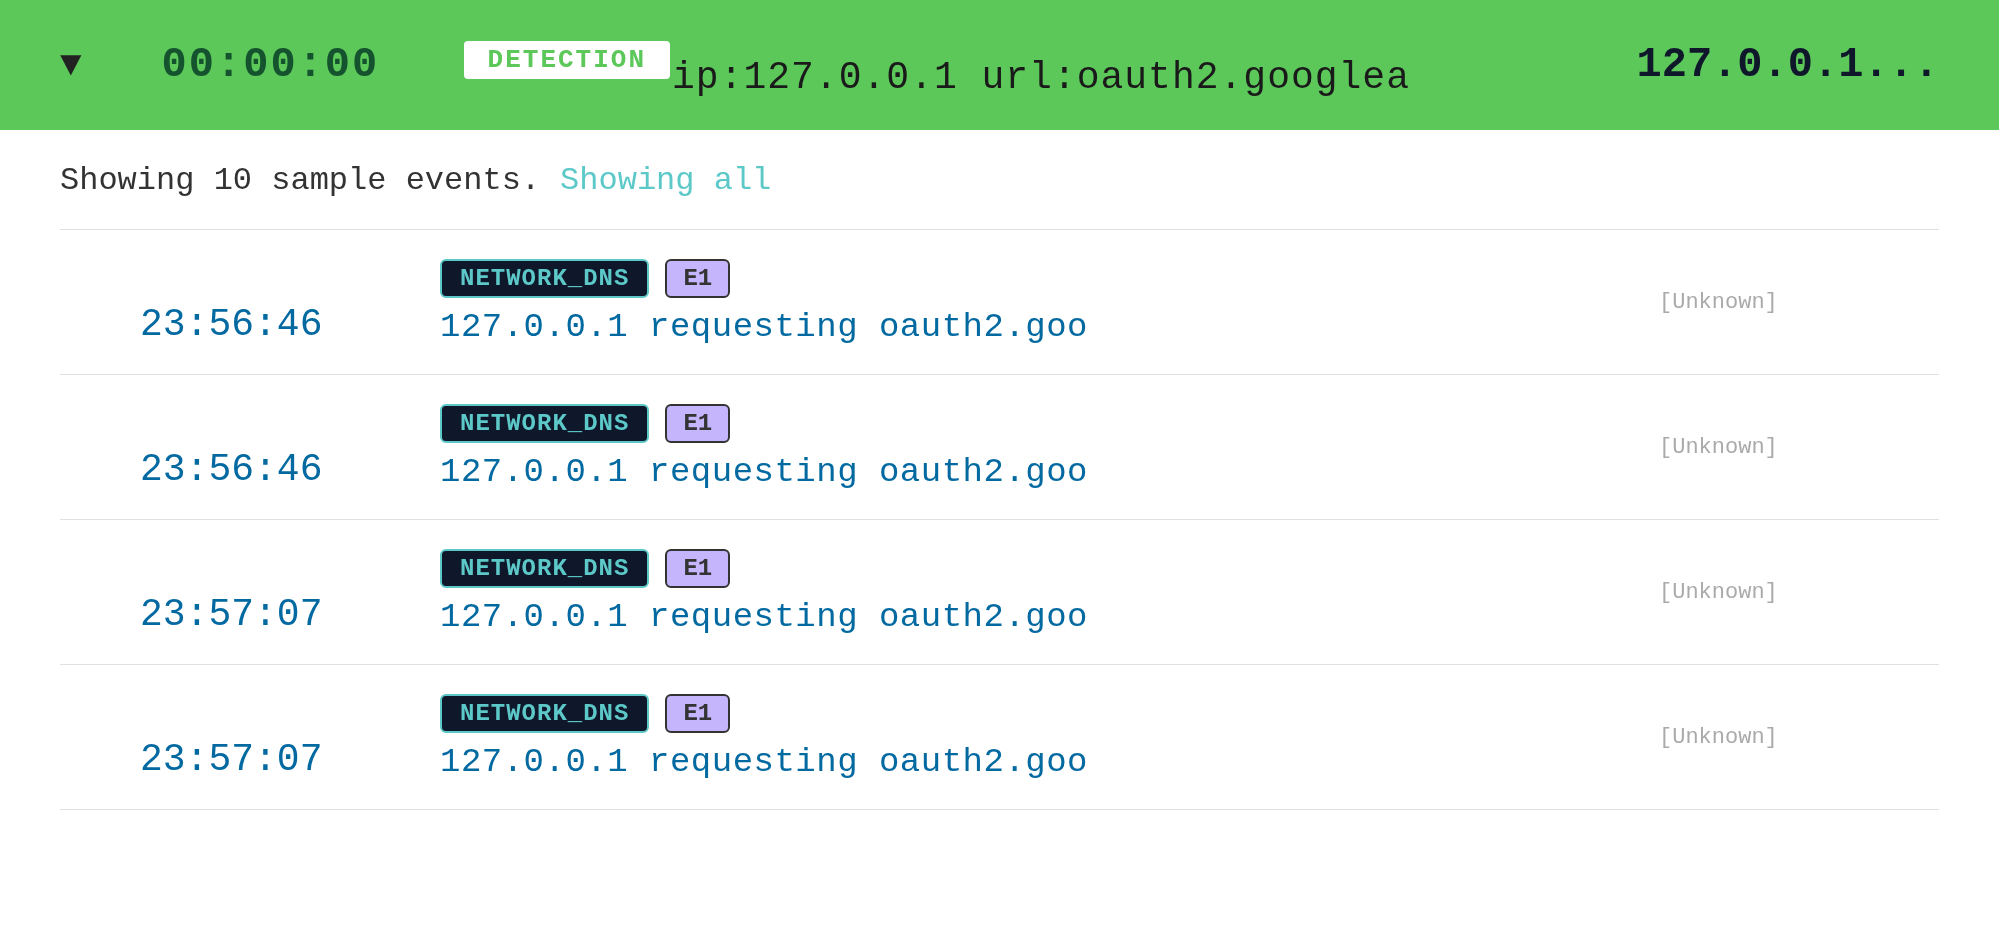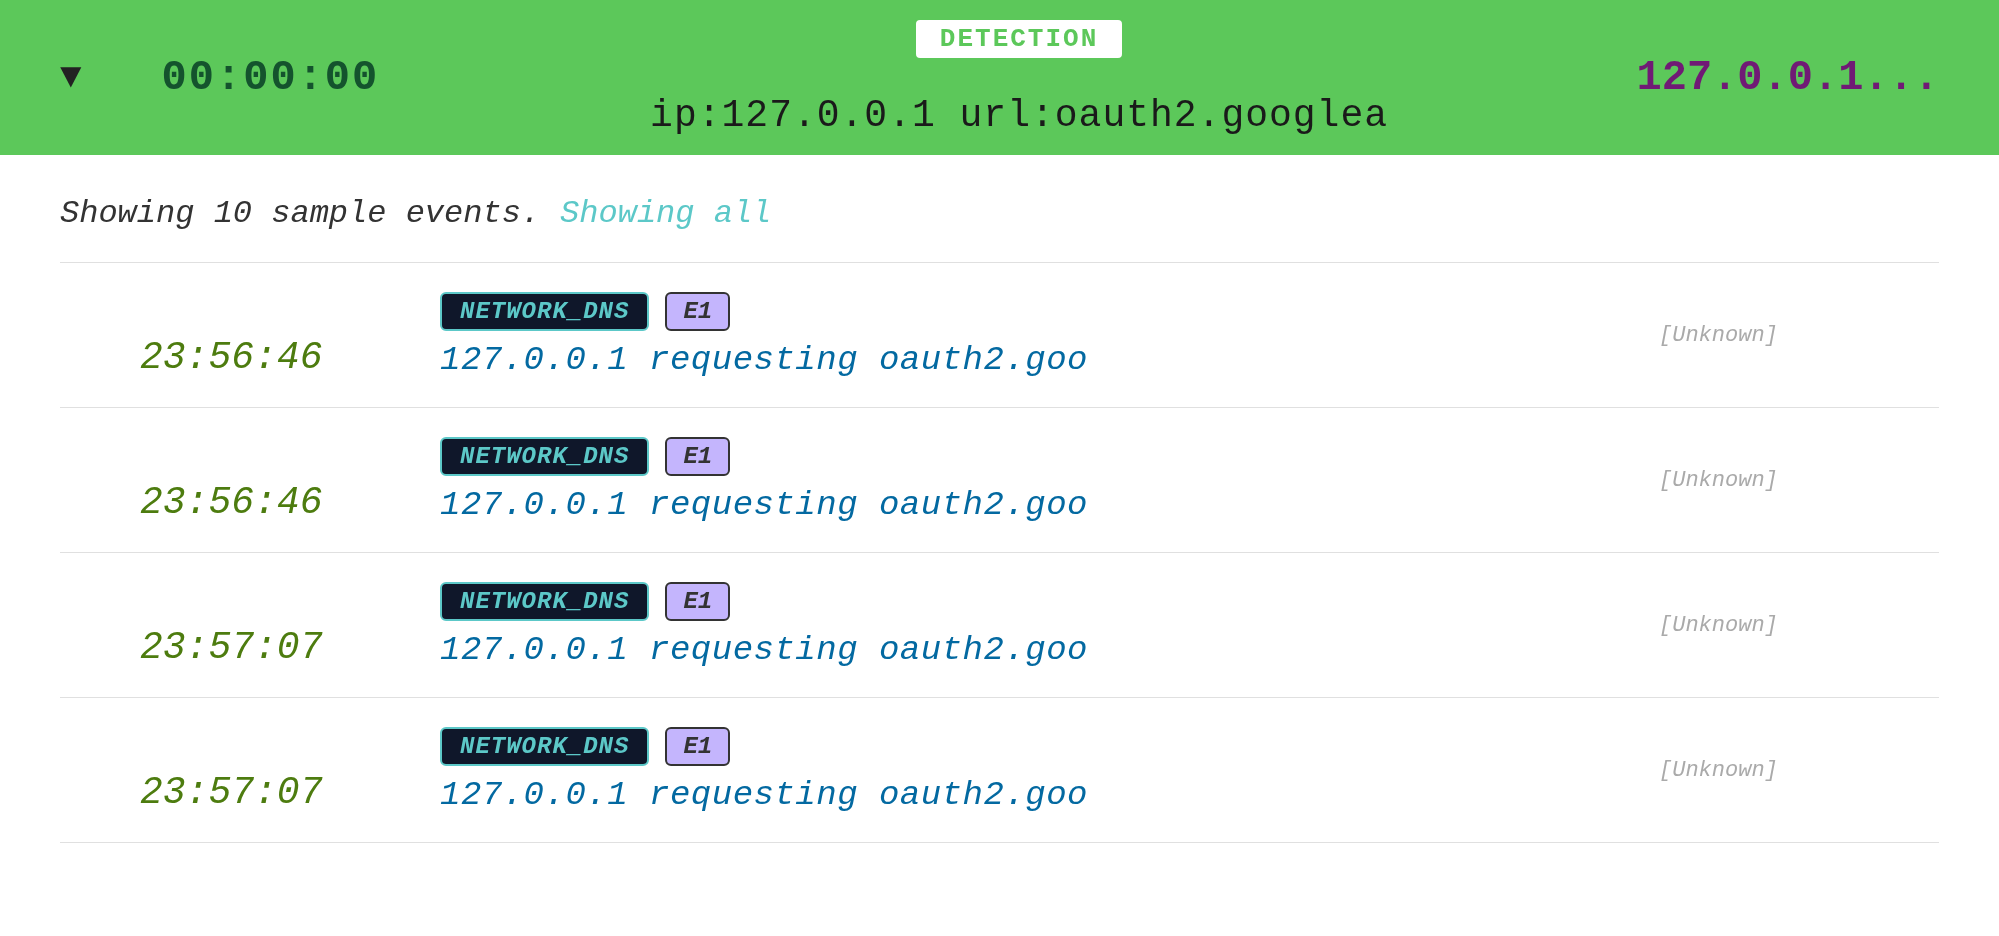--- a/index.html
+++ b/index.html
@@ -35,21 +35,20 @@
     .header-time {
       font-size: 42px;
       font-weight: bold;
       color: #14532d;
       letter-spacing: 2px;
       min-width: 240px;
     }
 
     .header-center {
       display: flex;
-      flex-direction: column;
       align-items: center;
       flex: 1;
     }
 
     .detection-badge {
       background: #ffffff;
       color: #5cc85a;
       border: 2px solid #5cc85a;
       border-radius: 6px;
       font-size: 26px;
@@ -63,30 +62,29 @@
     .header-description {
       font-size: 38px;
       color: #1a1a1a;
       letter-spacing: 1px;
       margin-top: 24px;
     }
 
     .header-ip {
       font-size: 42px;
       font-weight: bold;
-      color: #701a75;
+      color: #0f172a;
       margin-left: auto;
       min-width: 280px;
       text-align: right;
     }
 
     .content-area {
       background: #ffffff;
-      padding: 40px 60px 0 60px;
-      font-style: italic;
+      padding: 32px 60px 0 60px;
     }
 
     .sample-info-row {
       display: flex;
       align-items: center;
       gap: 20px;
       margin-bottom: 30px;
       font-size: 32px;
     }
 
@@ -108,21 +106,21 @@
       padding: 28px 0;
       min-height: 110px;
     }
 
     .event-row:last-child {
       border-bottom: 1px solid #e0e0e0;
     }
 
     .event-time {
       font-size: 38px;
-      color: #4d7c0f;
+      color: #0369a1;
       min-width: 320px;
       padding-left: 80px;
       margin-top: 45px;
     }
 
     .event-details {
       flex: 1;
       padding-left: 60px;
     }
 

